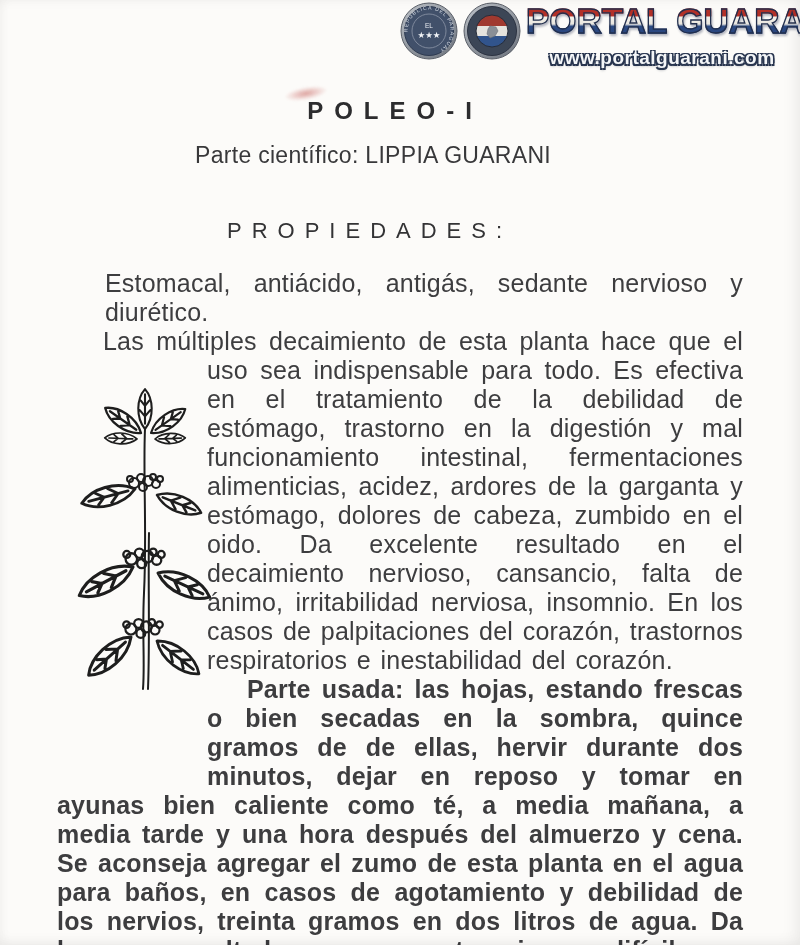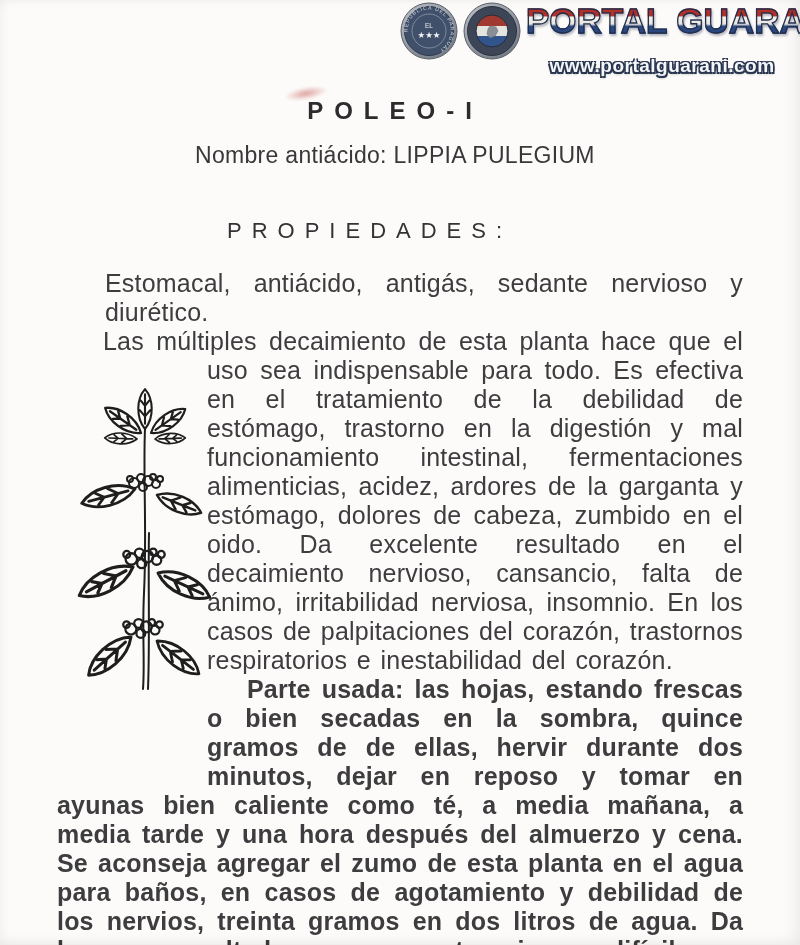--- a/index.html
+++ b/index.html
@@ -20,21 +20,21 @@
   .seal{width:58px;height:58px;flex:0 0 auto;margin-top:2px;}
   .logo-block{width:272px;text-align:center;margin-top:2px;}
   .site-name{
     font-size:35px;font-weight:bold;line-height:38px;letter-spacing:0px;white-space:nowrap;
     background:linear-gradient(180deg,#b23028 0%,#b23028 36%,#f4f1ea 40%,#e9e6df 58%,#2d4b83 64%,#24407a 100%);
     -webkit-background-clip:text;background-clip:text;color:transparent;
     -webkit-text-stroke:1.3px #222f4e;
     filter:drop-shadow(1px 2px 1px rgba(40,50,80,0.35));
   }
   .site-url{
-    font-size:19px;font-weight:bold;letter-spacing:0.5px;color:#f4f6f8;line-height:19px;margin-top:16px;
+    font-size:19px;font-weight:bold;letter-spacing:0.5px;color:#f4f6f8;line-height:19px;margin-top:8px;
     text-shadow:-1.5px -1.5px 0 #28354f,1.5px -1.5px 0 #28354f,-1.5px 1.5px 0 #28354f,1.5px 1.5px 0 #28354f,0 2px 3px rgba(20,30,50,.45);
   }
 
   
   .doc-title{
     position:absolute;top:97px;left:0;width:790px;text-align:center;
     font-size:24px;font-weight:bold;letter-spacing:11px;color:#2c2c2e;
   }
   .title-smudge{
     position:absolute;left:284px;top:87px;width:44px;height:13px;border-radius:50%;
@@ -111,21 +111,21 @@
 
     <div class="logo-block">
       <div class="site-name">PORTAL GUARANI</div>
       <div class="site-url">www.portalguarani.com</div>
     </div>
   </div>
 
   <div class="title-smudge"></div>
   <div class="doc-title">POLEO-I</div>
 
-  <div class="sci-line"><span>Nombre antiácido:</span><span> LIPPIA PULEGIUM</span></div>
+  <div class="sci-line"><span>Parte científico:</span><span> LIPPIA GUARANI</span></div>
 
   <div class="section-heading">PROPIEDADES:</div>
 
   <div class="body-text">
     <p class="p-summary">Estomacal, antiácido, antigás, sedante nervioso y diurético.</p>
 
     <p class="p-main"><span>Las múltiples decaimiento de esta planta hace que el uso </span><span class="plant-float">
           <svg width="168" height="312" viewBox="0 0 168 312" fill="none" stroke="#1e1e1e" stroke-width="2" stroke-linecap="round" stroke-linejoin="round">
         <defs>
           <path id="leaf" d="M0,0 C-9,-11 -8,-29 0,-38 C8,-29 9,-11 0,0 Z M0,-5 L0,-33 M0,-12 L-5,-18 M0,-12 L5,-18 M0,-22 L-4,-27 M0,-22 L4,-27"></path>

